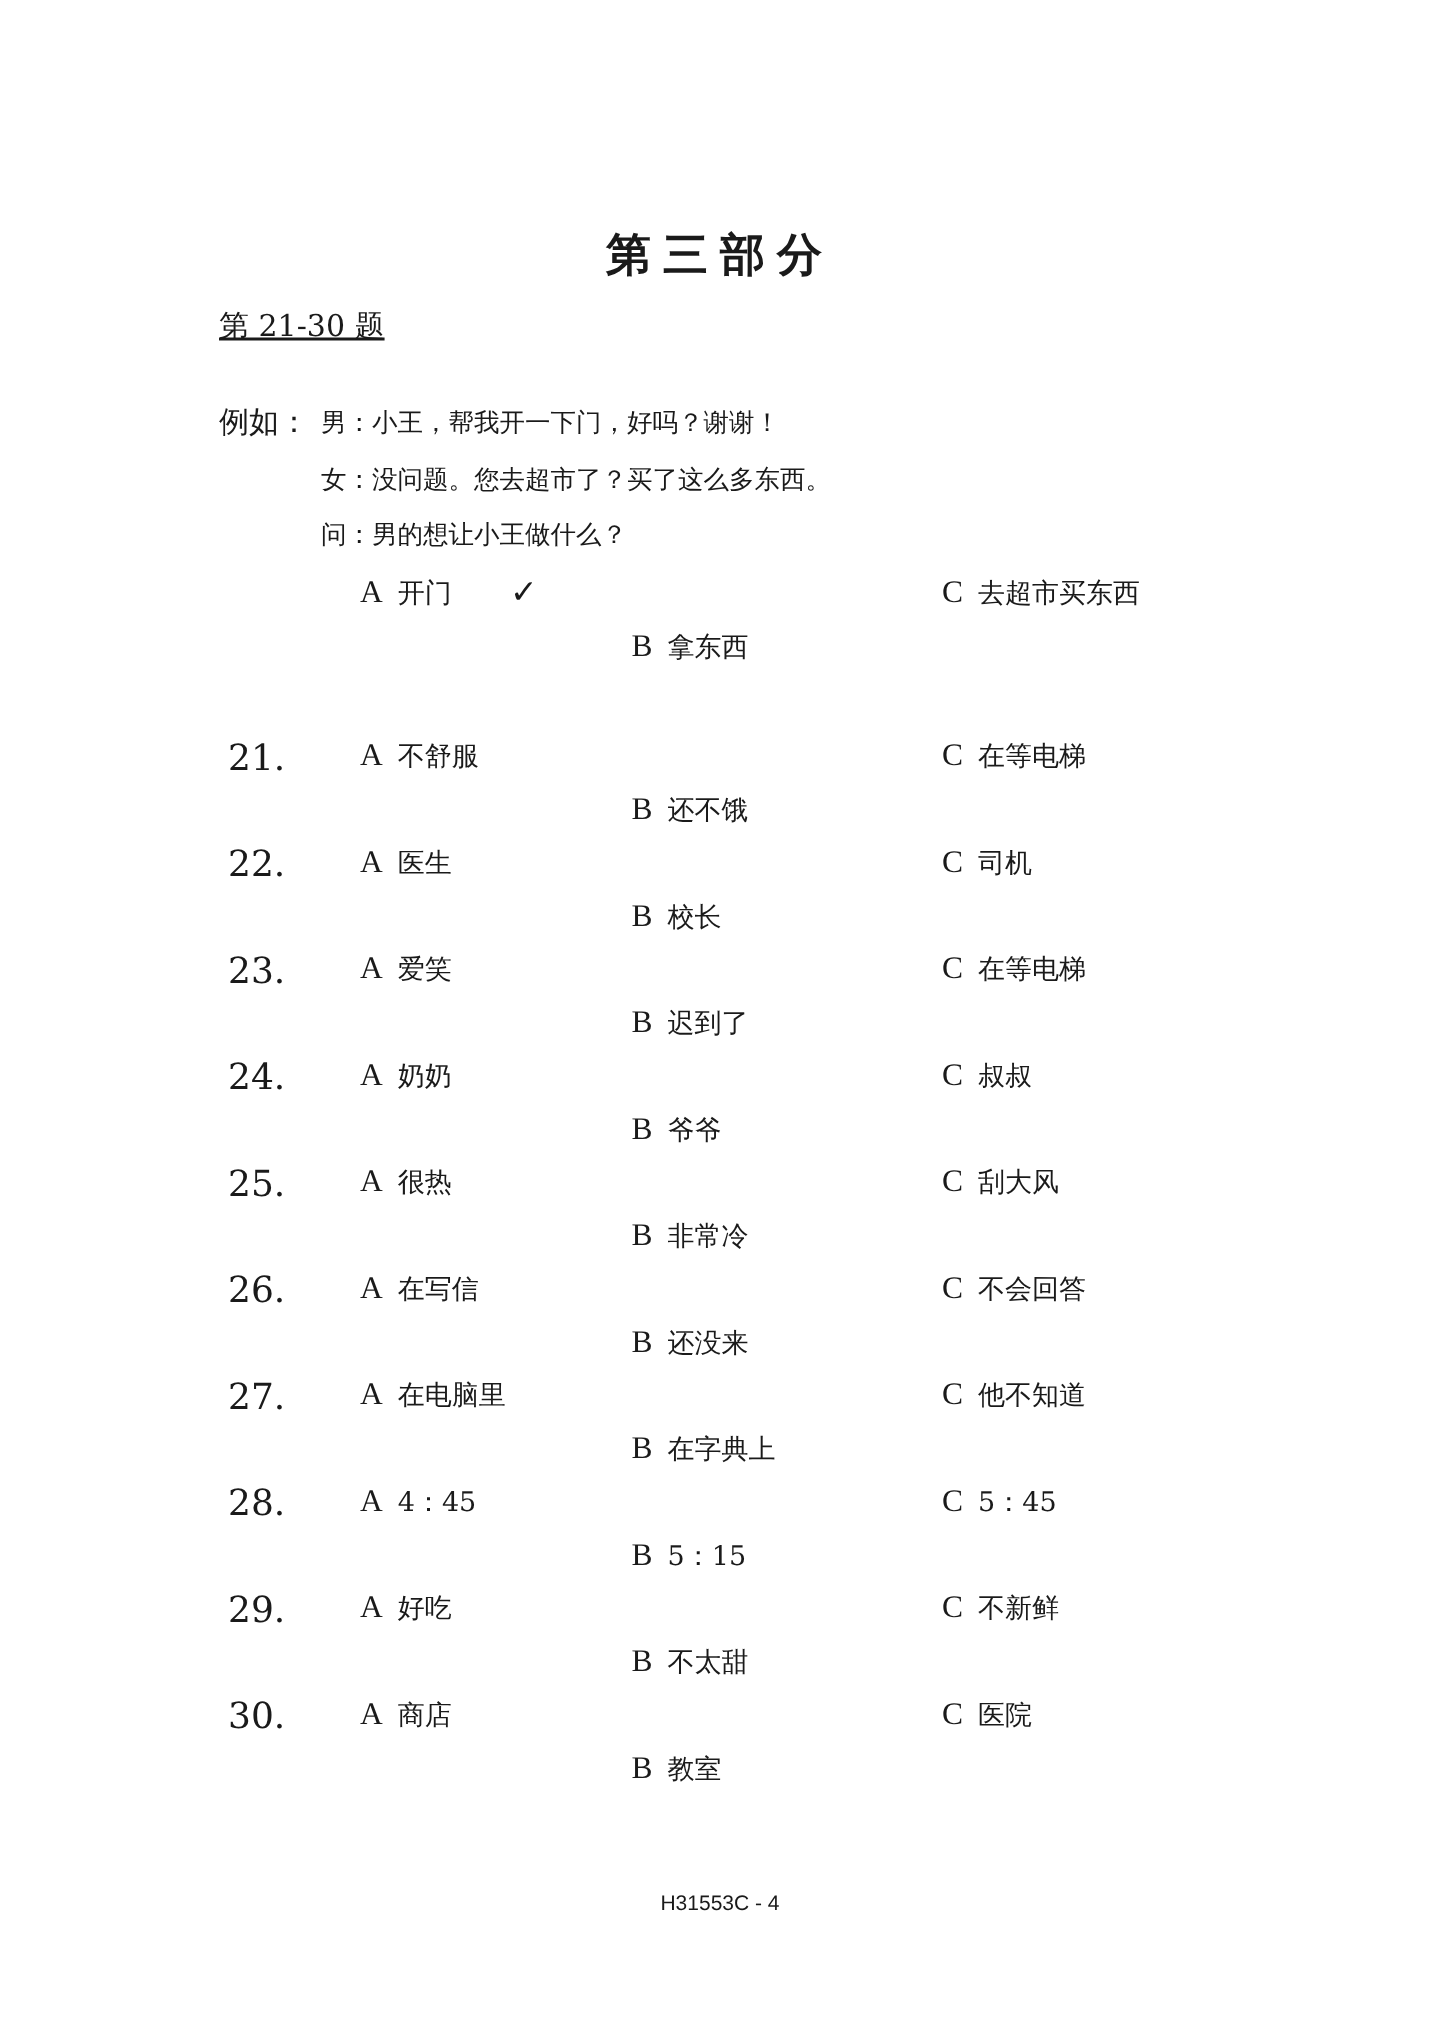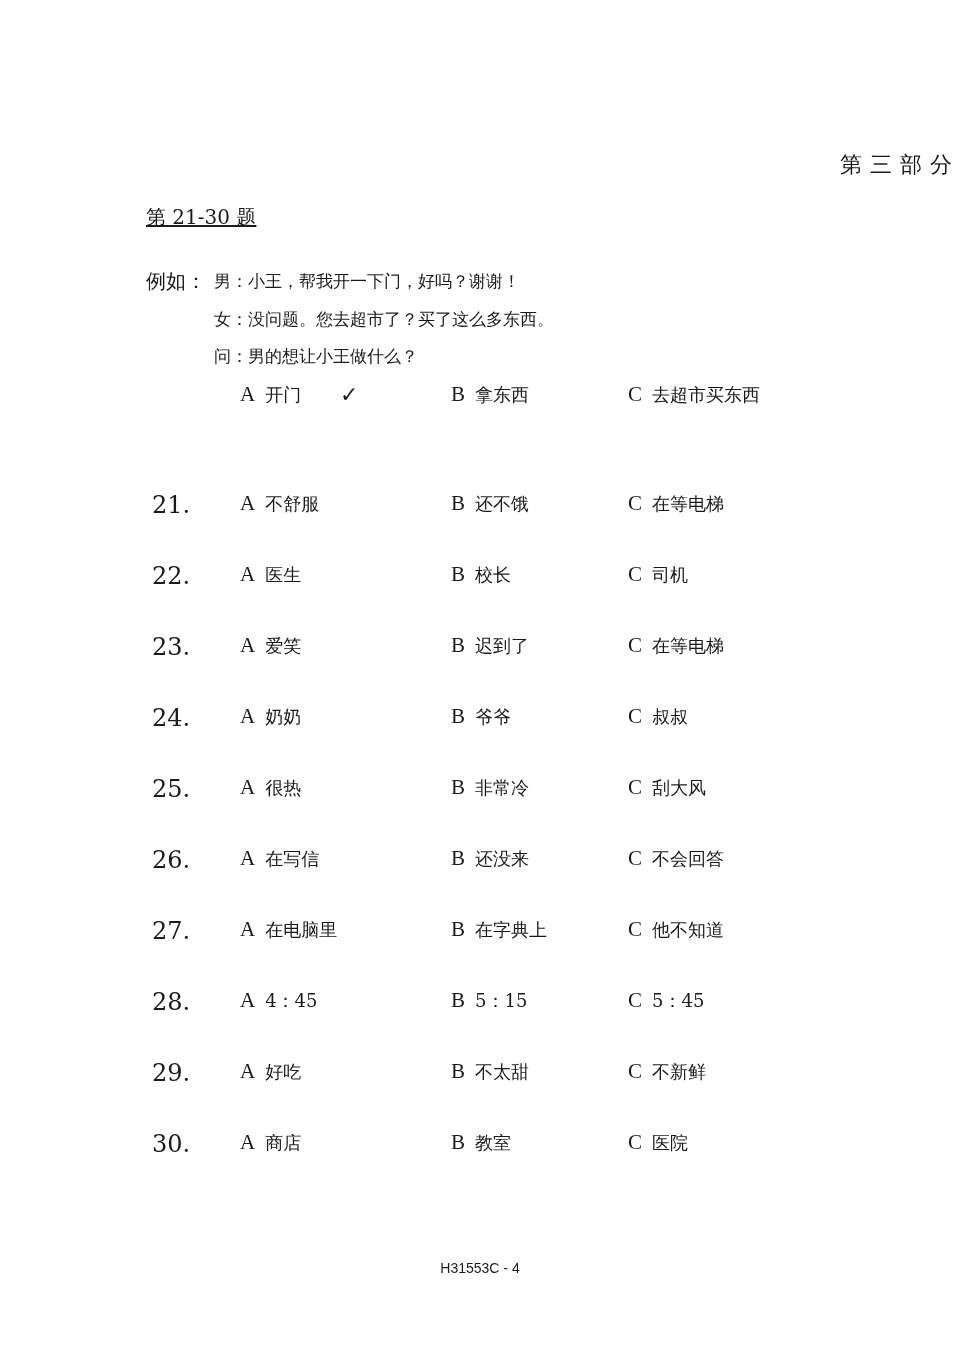--- a/index.html
+++ b/index.html
@@ -2,38 +2,38 @@
 <html><head>
   <meta charset="utf-8">
   <style>
     html, body { margin: 0; padding: 0; background: #ffffff; }
     body {
       width: 960px; height: 1358px; position: relative; overflow: hidden;
       font-family: "DejaVu Serif", "Liberation Serif", serif;
       color: #1a1a1a;
     }
     .title {
-      position: absolute; top: 150px; left: 0; width: 960px; text-align: right;
-      font-size: 22px; letter-spacing: 8px; font-weight: normal;
+      position: absolute; top: 150px; left: 0; width: 960px; text-align: center;
+      font-size: 30px; letter-spacing: 8px; font-weight: bold;
     }
     .range {
       position: absolute; top: 204px; left: 146px; font-size: 20px; text-decoration: underline;
     }
     .example-label {
       position: absolute; top: 268px; left: 146px; font-size: 20px;
     }
     .ex-line {
       position: absolute; left: 214px; font-size: 17px;
     }
     .opt-row { position: absolute; left: 0; width: 804px; height: 30px; font-size: 18px; }
     .qnum { position: absolute; left: 152px; font-size: 24px; }
     .opt { position: absolute; white-space: nowrap; }
     .opt .letter { font-family: "Liberation Serif", serif; font-size: 21px; margin-right: 10px; }
     .opt.a { left: 240px; }
-    .opt.b { left: 451px; }
+    .opt.b { left: 421px; margin-top: 36px; }
     .opt.c { left: 628px; }
     .check { position: absolute; left: 340px; font-size: 22px; }
     .footer {
       position: absolute; top: 1260px; left: 0; width: 960px; text-align: center;
       font-family: Liberation Sans, sans-serif; font-size: 14px;
     }
   </style>
 </head>
 <body>
 

